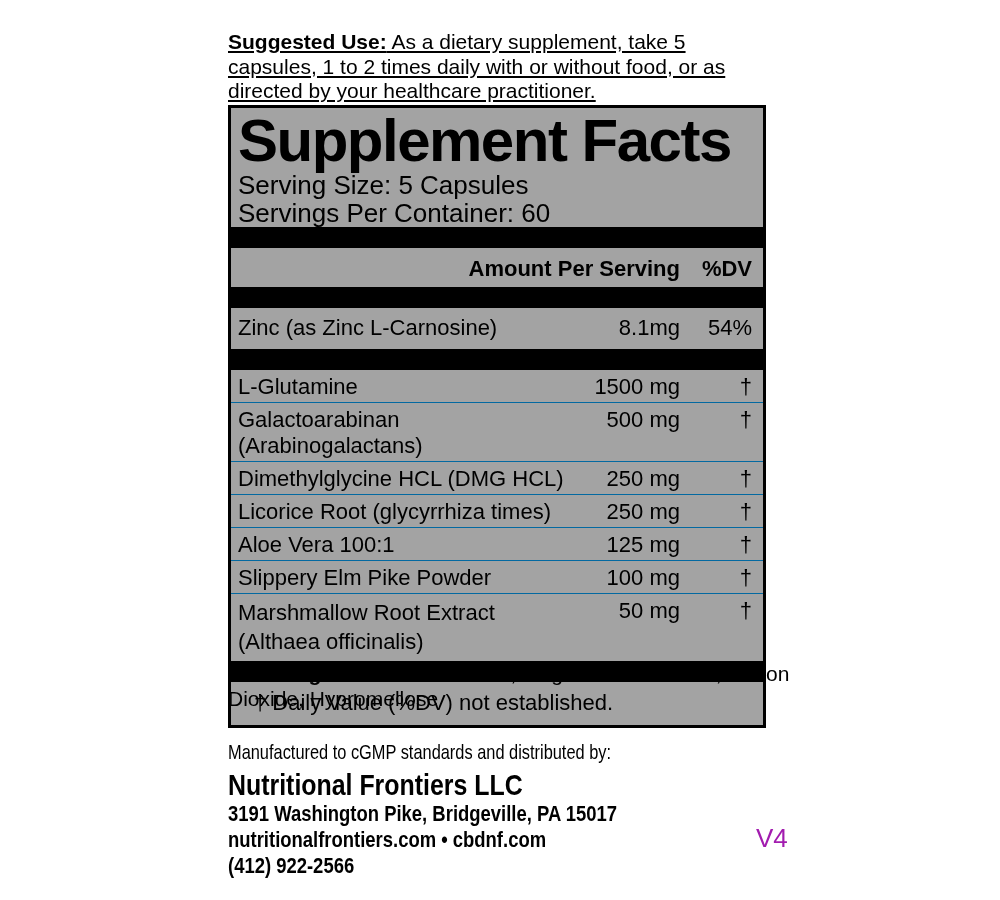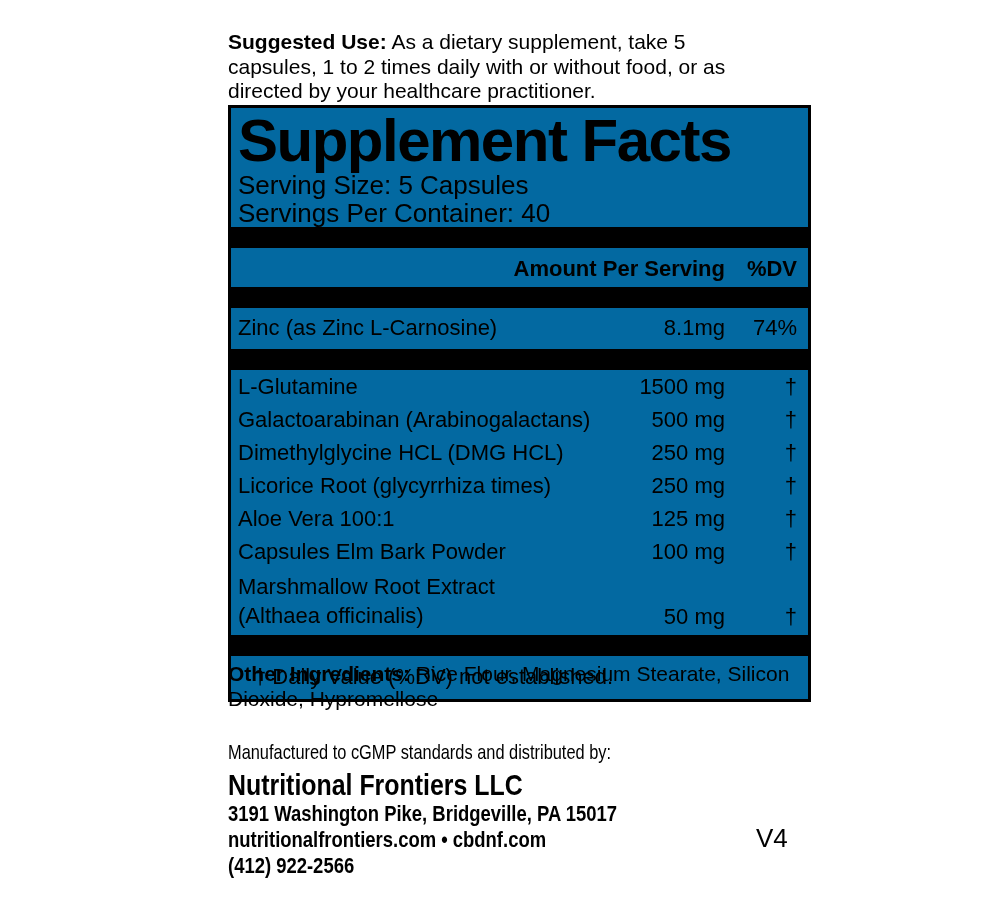--- a/index.html
+++ b/index.html
@@ -8,27 +8,27 @@
     position:relative;
     font-family:"Liberation Sans", sans-serif;
     color:#000;
     overflow:hidden;
   }
   .bold { font-weight:bold; }
 
   
   .suggested {
     position:absolute; left:228px; top:30px; width:552px;
-    font-size:21px; line-height:24.5px;
+    font-size:21px; line-height:24.5px;text-decoration:underline;
   }
 
   
   .facts-box {
-    position:absolute; left:228px; top:105px; width:583px;
-    border:3px solid #000; background:#0369a1;
+    position:absolute; left:228px; top:105px; width:538px;
+    border:3px solid #000; background:#a3a3a3;
   }
   .title {
     font-size:60px; font-weight:bold; letter-spacing:-1.5px;
     line-height:60px; padding:3px 7px 0 7px; white-space:nowrap;
   }
   .serving { font-size:26px; line-height:28px; padding:0 7px; }
   .serving:last-of-type { padding-bottom:5px; }
   .bar { height:21px; background:#000; width:100%; }
 
   .hdr-row { display:flex; align-items:flex-start; font-weight:bold; font-size:22px; padding:8px 7px 5px 7px; }
@@ -36,21 +36,21 @@
   .row-amount { min-width:112px; text-align:right; white-space:nowrap; }
   .row-dv { width:76px; text-align:right; padding-right:4px; white-space:nowrap; }
 
   .zinc-row { display:flex; font-size:22px; padding:7px 7px 8px 7px; }
 
   .row {
     display:flex; font-size:22px;
     padding:4px 7px 2px 7px;
     border-bottom:1px solid #0369a1;
   }
-  .row-multiline { border-bottom:none; align-items:flex-end; padding-bottom:5px; }
+  .row-multiline { border-bottom:none; padding-bottom:5px; }
   .row-multiline .row-name div { line-height:29px; }
 
   .footnote { font-size:22px; padding:8px 7px 9px 7px;margin-left:16px; }
 
   
   .other {
     position:absolute; left:228px; top:661px; width:640px;
     font-size:21px; line-height:25px;
   }
 
@@ -61,48 +61,48 @@
     transform:scaleX(0.78); transform-origin:0 0;
   }
   .d-company {
     font-size:30px; font-weight:bold; line-height:33px; margin-top:3px;
     transform:scaleX(0.83); transform-origin:0 0;
   }
   .d-line {
     font-size:22.5px; font-weight:bold; line-height:26px;
     transform:scaleX(0.82); transform-origin:0 0;
   }
-  .v4 { position:absolute; left:756px; top:823px; font-size:26px; color:#000000; }
+  .v4 { position:absolute; left:756px; top:823px; font-size:26px; color:#a21caf; }
 </style>
 </head>
 <body>
 
 <div class="suggested">
   <span class="bold">Suggested Use:</span><span> As a dietary supplement, take 5 capsules, 1 to 2 times daily with or without food, or as directed by your healthcare practitioner.</span>
 </div>
 
 <div class="facts-box">
   <div class="title">Supplement Facts</div>
   <div class="serving">Serving Size: 5 Capsules</div>
-  <div class="serving">Servings Per Container: 40</div>
+  <div class="serving">Servings Per Container: 60</div>
 
   <div class="bar"></div>
 
   <div class="hdr-row">
     <div class="row-name"></div>
     <div>Amount Per Serving</div>
     <div class="row-dv">%DV</div>
   </div>
 
   <div class="bar"></div>
 
   <div class="zinc-row">
     <div class="row-name">Zinc (as Zinc L-Carnosine)</div>
     <div class="row-amount">8.1mg</div>
-    <div class="row-dv">74%</div>
+    <div class="row-dv">54%</div>
   </div>
 
   <div class="bar"></div>
 
   <div class="row">
     <div class="row-name">L-Glutamine</div>
     <div class="row-amount">1500 mg</div>
     <div class="row-dv">†</div>
   </div>
   <div class="row">
@@ -119,21 +119,21 @@
     <div class="row-name">Licorice Root (glycyrrhiza times)</div>
     <div class="row-amount">250 mg</div>
     <div class="row-dv">†</div>
   </div>
   <div class="row">
     <div class="row-name">Aloe Vera 100:1</div>
     <div class="row-amount">125 mg</div>
     <div class="row-dv">†</div>
   </div>
   <div class="row">
-    <div class="row-name">Capsules Elm Bark Powder</div>
+    <div class="row-name">Slippery Elm Pike Powder</div>
     <div class="row-amount">100 mg</div>
     <div class="row-dv">†</div>
   </div>
   <div class="row row-multiline">
     <div class="row-name">
       <div>Marshmallow Root Extract</div>
       <div>(Althaea officinalis)</div>
     </div>
     <div class="row-amount">50 mg</div>
     <div class="row-dv">†</div>

